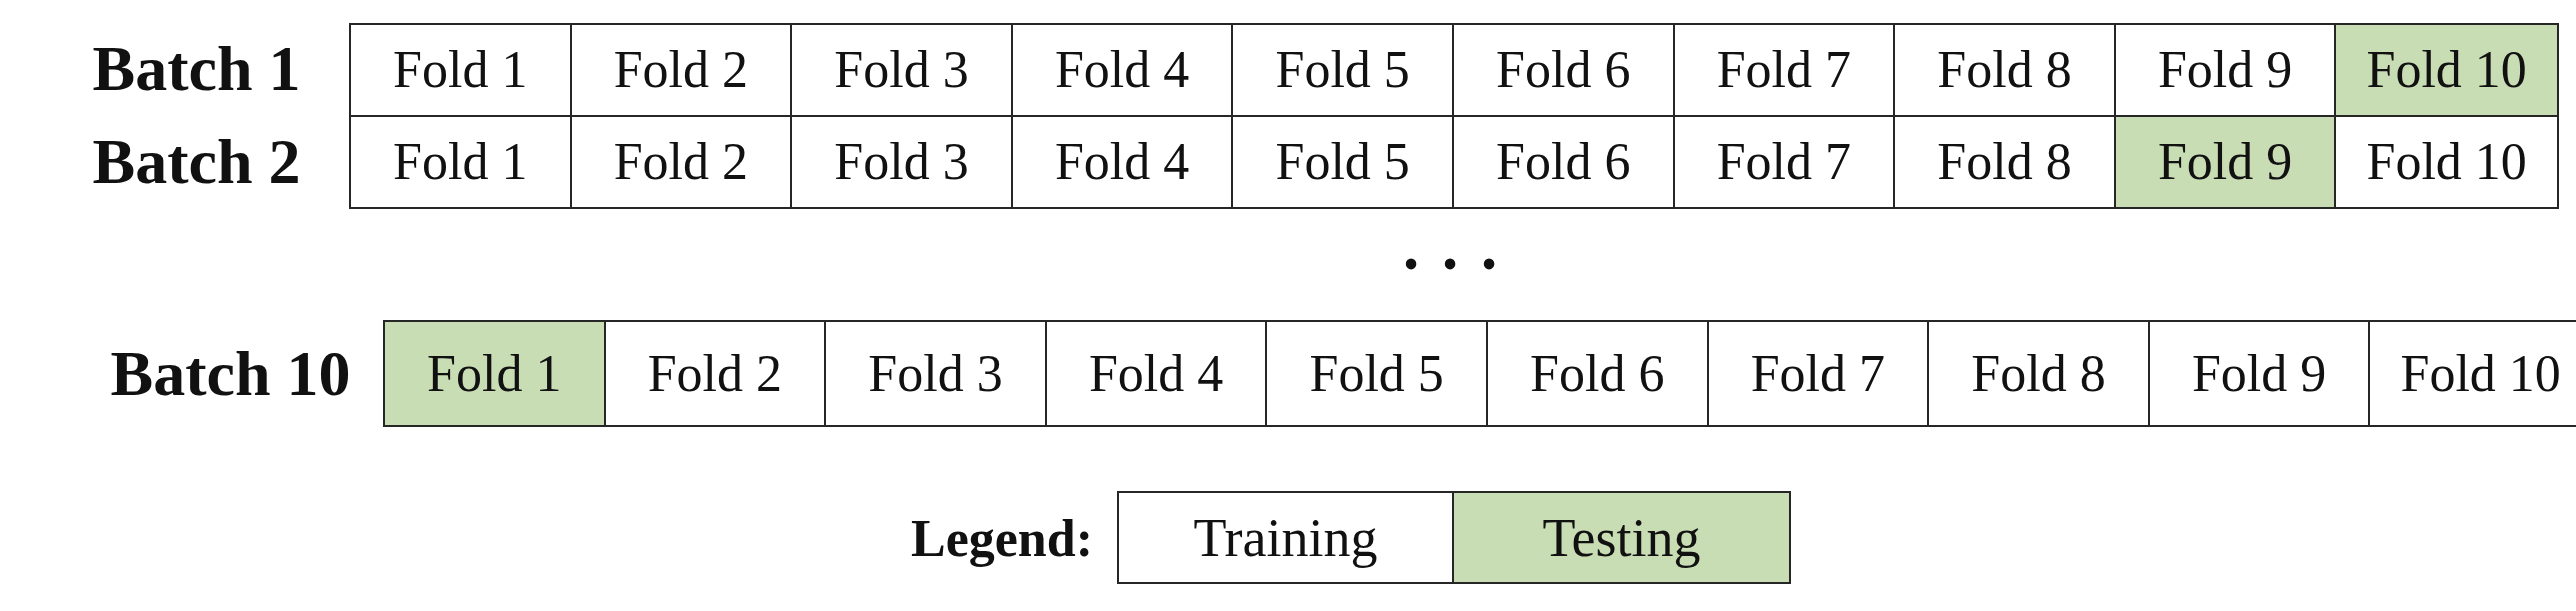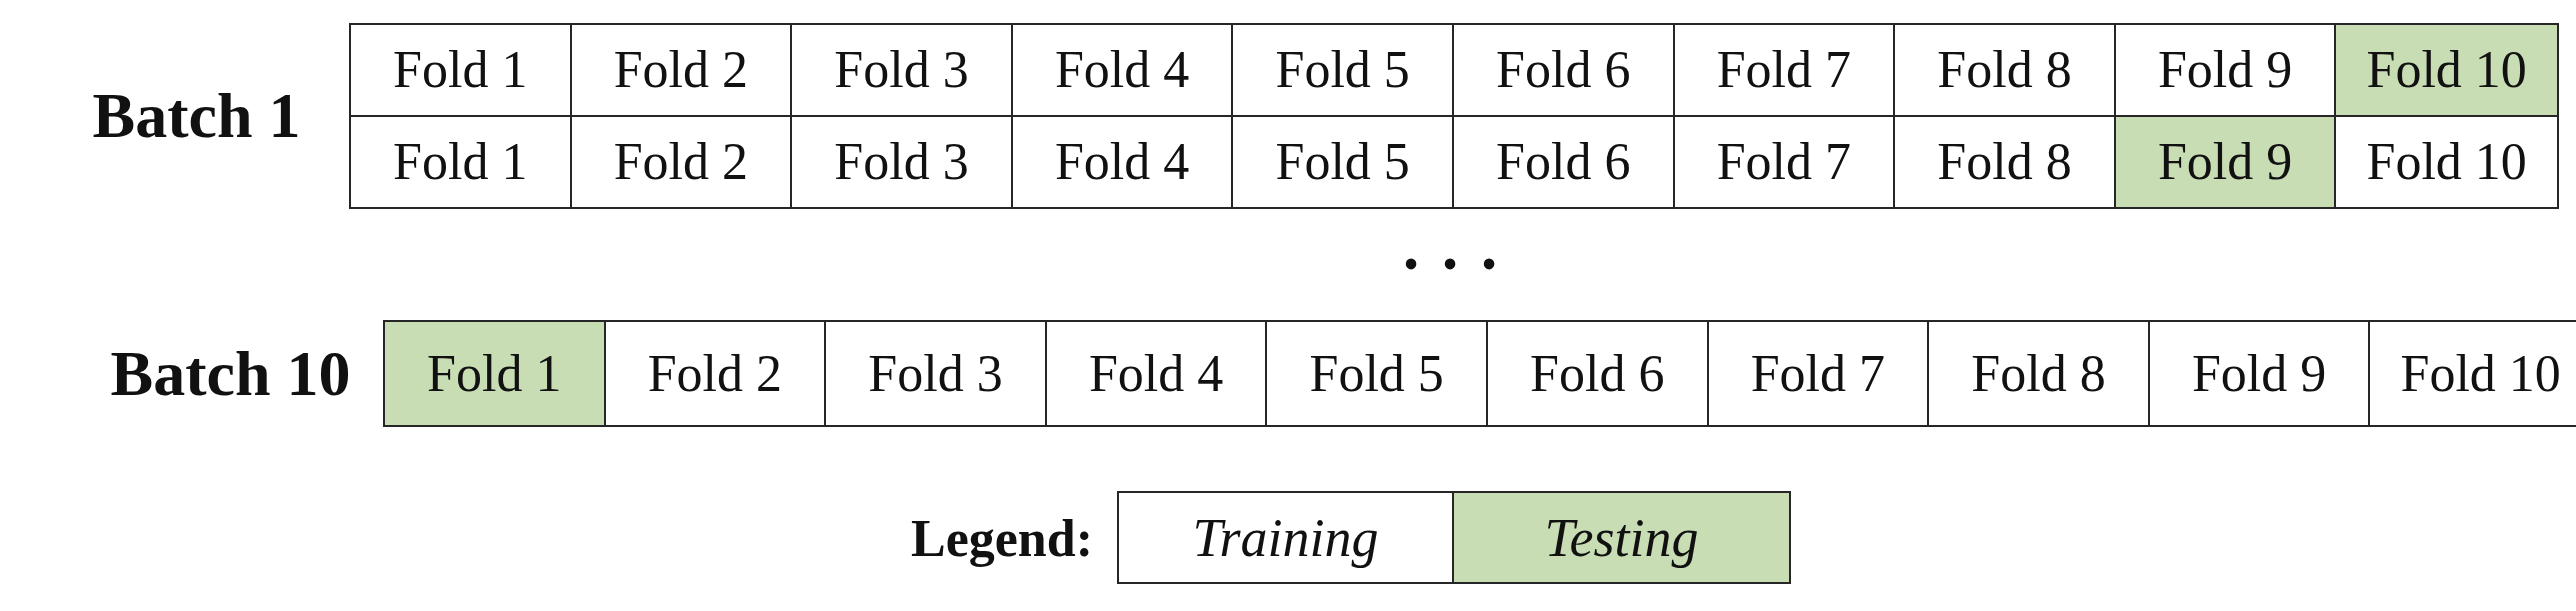--- a/index.html
+++ b/index.html
@@ -96,34 +96,34 @@
   }
   .legend-box {
     box-sizing: border-box;
     width: 337px;
     height: 100%;
     border: 2.9px solid var(--border, #262626);
     display: flex;
     align-items: center;
     justify-content: center;
     font-size: 54px;
-    font-style: italic;
     background: var(--training-fill, #ffffff);
   }
   .legend-box + .legend-box { border-left: none; }
   .legend-box.testing { background: var(--testing-fill, #c9ddb4); }
 </style>
 </head>
 <body>
 
 <div class="canvas" style="--training-fill: #ffffff; --testing-fill: #c9ddb4; --border: #262626; --text: #111111; --background: #ffffff;">
 
   <div class="group" style="top: 22.5px; height: 186px;">
     <div class="labels-col">
         <div class="batch-label">Batch 1</div>
+        <div class="batch-label">Batch 2</div>
       </div>
     <div class="grid">
         <div class="cell inner-col inner-row">Fold 1</div>
         <div class="cell inner-col inner-row">Fold 2</div>
         <div class="cell inner-col inner-row">Fold 3</div>
         <div class="cell inner-col inner-row">Fold 4</div>
         <div class="cell inner-col inner-row">Fold 5</div>
         <div class="cell inner-col inner-row">Fold 6</div>
         <div class="cell inner-col inner-row">Fold 7</div>
         <div class="cell inner-col inner-row">Fold 8</div>

